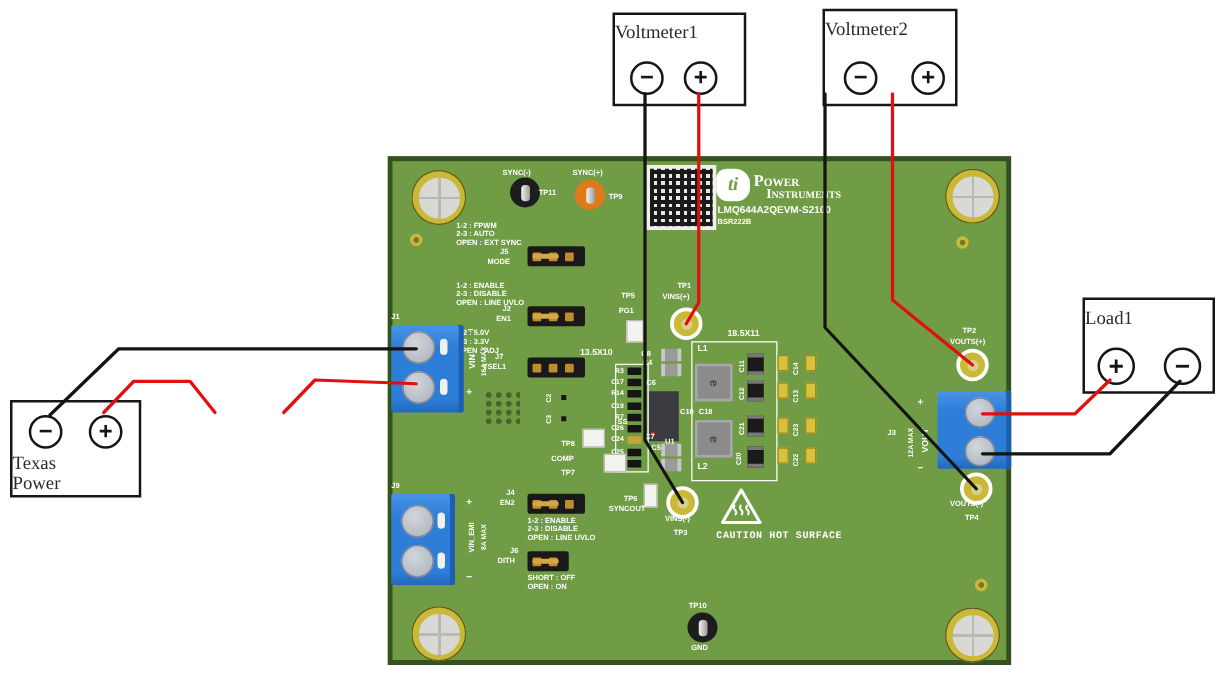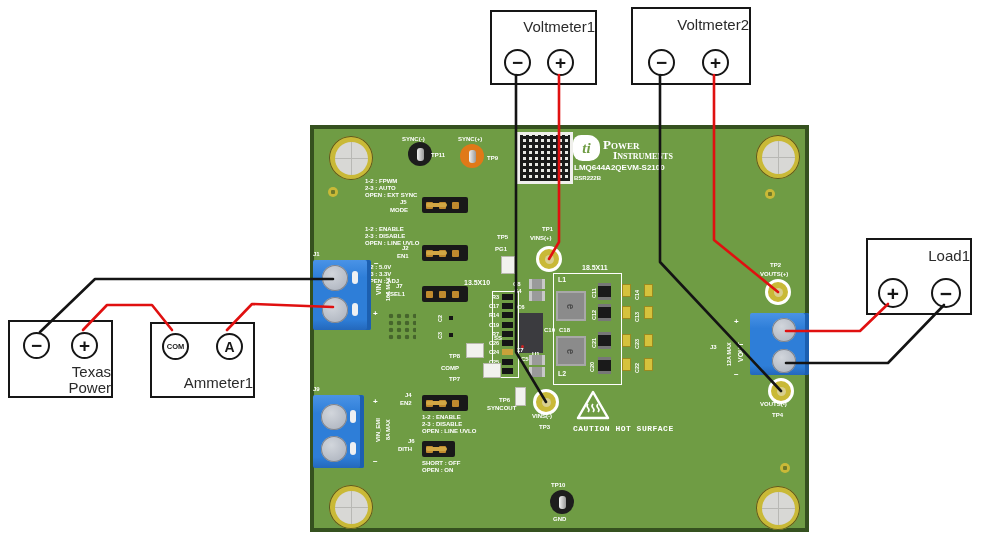--- a/index.html
+++ b/index.html
@@ -65,21 +65,21 @@
   .tibug{position:absolute;width:27px;height:26px;background:#fff;border-radius:30% 45% 40% 35%;
          display:flex;align-items:center;justify-content:center;color:#6f9c44;
          font-weight:bold;font-style:italic;font-size:15px;font-family:"Liberation Serif",serif;text-align:center;}
   .brandname{position:absolute;color:#fff;font-family:"Liberation Serif",serif;font-variant:small-caps;
              font-weight:bold;line-height:1;}
   
   .caution-txt{position:absolute;color:#fff;font-family:Liberation Mono, monospace;
                font-weight:bold;font-size:8px;letter-spacing:0.5px;}
   
   .ibox{position:absolute;background:#fff;border:2.5px solid #161616;z-index:2;box-sizing:border-box;}
-  .ilabel{position:absolute;width:100%;text-align:right;color:#2a2a2a;font-size:15px;}
+  .ilabel{position:absolute;width:100%;text-align:left;color:#2a2a2a;font-size:15px;font-family:Liberation Serif, serif;}
   .term{position:absolute;width:27px;height:27px;border-radius:50%;border:2.5px solid #161616;
         background:#fff;box-sizing:border-box;display:flex;align-items:center;justify-content:center;
         font-weight:bold;color:#161616;font-size:19px;line-height:1;}
   .term.big{width:30px;height:30px;font-size:21px;}
   .term.comtext{font-size:7.5px;}
   .term.atext{font-size:14px;}
   #wires{position:absolute;left:0;top:0;z-index:5;pointer-events:none;}
   #wires polyline{fill:none;stroke-width:2.6;stroke-linecap:round;stroke-linejoin:round;}
 </style>
 </head>
@@ -383,21 +383,21 @@
   <div class="ibox" style="left:490px;top:10px;width:107px;height:75px;">
     <div class="ilabel" style="top:6px;">Voltmeter1</div>
     <div class="term" style="left:12px;top:37px;">
         <span>−</span>
       </div>
     <div class="term" style="left:55px;top:37px;">
         <span>+</span>
       </div>
   </div>
 
-  <div class="ibox" style="left:631px;top:7px;width:120px;height:78px;">
+  <div class="ibox" style="left:658px;top:7px;width:108px;height:78px;">
     <div class="ilabel" style="top:7px;">Voltmeter2</div>
     <div class="term" style="left:15px;top:40px;">
         <span>−</span>
       </div>
     <div class="term" style="left:69px;top:40px;">
         <span>+</span>
       </div>
   </div>
 
   <div class="ibox" style="left:866px;top:238px;width:106px;height:77px;">
@@ -414,29 +414,20 @@
     <div class="term" style="left:13px;top:10px;">
         <span>−</span>
       </div>
     <div class="term" style="left:61px;top:10px;">
         <span>+</span>
       </div>
     <div class="ilabel" style="top:41px;">Texas</div>
     <div class="ilabel" style="top:57px;">Power</div>
   </div>
 
-  <div class="ibox" style="left:150px;top:322px;width:105px;height:76px;">
-    <div class="term comtext" style="left:10px;top:9px;">
-        <span>COM</span>
-      </div>
-    <div class="term atext" style="left:64px;top:9px;">
-        <span>A</span>
-      </div>
-    <div class="ilabel" style="top:50px;">Ammeter1</div>
-  </div>
 
   <svg id="wires" width="982" height="542" viewBox="0 0 982 542">
     <polyline points="40,332 95,279 333,279" stroke="#141414"></polyline>
     <polyline points="83,330 107,305 152,305 172,330" stroke="#e01010"></polyline>
     <polyline points="227,330 252,304 333,307" stroke="#e01010"></polyline>
     <polyline points="516,75 516,352 546,402" stroke="#141414"></polyline>
     <polyline points="559,75 559,242 549,259" stroke="#e01010"></polyline>
     <polyline points="660,75 660,262 781,391" stroke="#141414"></polyline>
     <polyline points="714,75 714,240 778,292" stroke="#e01010"></polyline>
     <polyline points="786,331 860,331 888,304" stroke="#e01010"></polyline>

